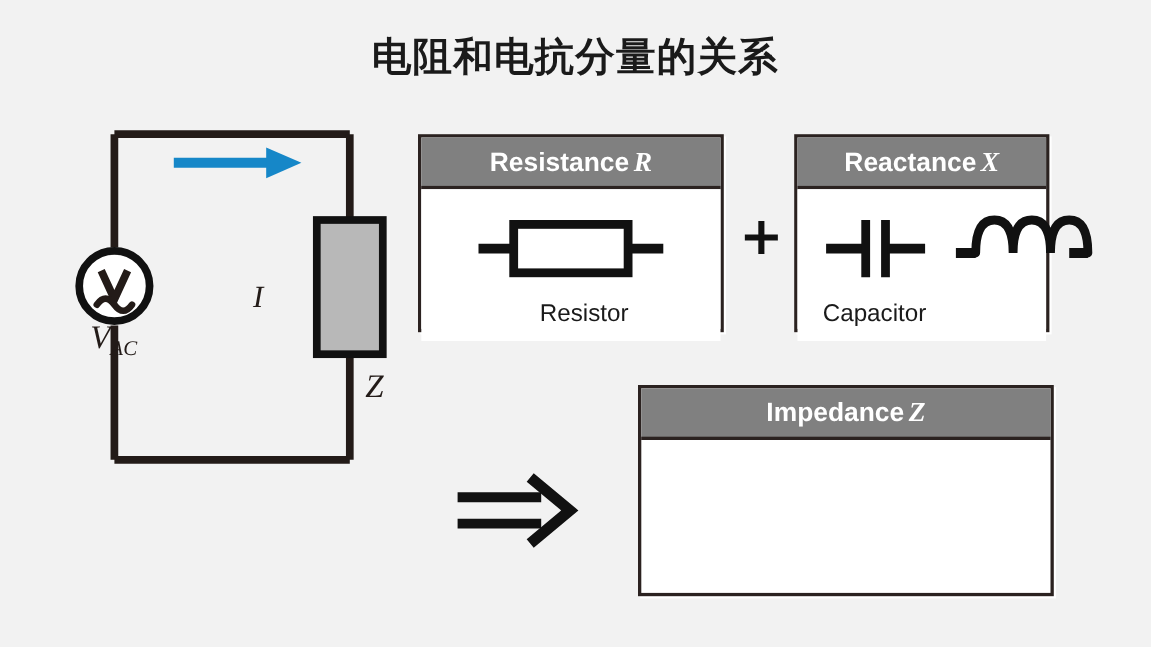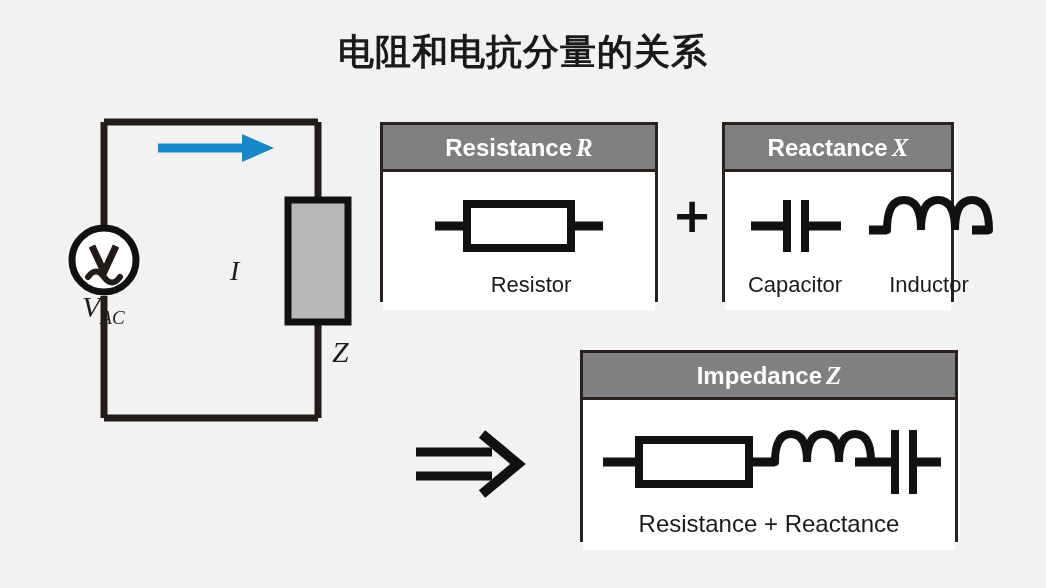--- a/index.html
+++ b/index.html
@@ -215,50 +215,28 @@
       <path d="M 80 48 L 114 48" stroke="#111111" stroke-width="9" fill="none"></path>
     </svg>
     <div class="sym-caption" style="left:2px;top:100px;width:136px;">Capacitor</div>
 
     <svg width="136" height="92" viewBox="0 0 136 92" style="position:absolute;left:136px;top:6px;">
       <path d="M 8 52 L 26 52" stroke="#111111" stroke-width="9" fill="none"></path>
       <path d="M 26 52 q 0 -30 17 -30 q 17 0 17 30 q 0 -30 17 -30 q 17 0 17 30
                q 0 -30 17 -30 q 17 0 17 30" stroke="#111111" stroke-width="8" fill="none" stroke-linecap="round"></path>
       <path d="M 111 52 L 128 52" stroke="#111111" stroke-width="9" fill="none"></path>
     </svg>
-    <div class="sym-caption" style="left:136px;top:100px;width:136px;">Inductor</div>
   </div>
 </div>
 
 <div id="implies-arrow">
   <svg width="120" height="80" viewBox="0 0 120 80">
     <path d="M 8 28 L 84 28" stroke="#111111" stroke-width="9" fill="none"></path>
     <path d="M 8 52 L 84 52" stroke="#111111" stroke-width="9" fill="none"></path>
     <path d="M 74 10 L 110 40 L 74 70" stroke="#111111" stroke-width="10" fill="none" stroke-linecap="butt" stroke-linejoin="miter"></path>
   </svg>
 </div>
 
 <div class="panel" id="panel-impedance">
   <div class="panel-header">
     <span>Impedance</span><span class="var">Z</span>
   </div>
-  <div class="panel-body" style="height:150px;">
-    <svg width="372" height="100" viewBox="0 0 372 100" style="position:absolute;left:0;top:8px;">
-
-      <path d="M 20 54 L 56 54" stroke="#111111" stroke-width="9" fill="none"></path>
-
-      <rect x="56" y="32" width="110" height="44" fill="#ffffff" stroke="#111111" stroke-width="8"></rect>
-
-      <path d="M 166 54 L 192 54" stroke="#111111" stroke-width="9" fill="none"></path>
-
-      <path d="M 192 54 q 0 -28 16 -28 q 16 0 16 28 q 0 -28 16 -28 q 16 0 16 28
-               q 0 -28 16 -28 q 16 0 16 28" stroke="#111111" stroke-width="8" fill="none" stroke-linecap="round"></path>
-
-      <path d="M 272 54 L 310 54" stroke="#111111" stroke-width="9" fill="none"></path>
-
-      <path d="M 312 22 L 312 86" stroke="#111111" stroke-width="8" fill="none"></path>
-      <path d="M 330 22 L 330 86" stroke="#111111" stroke-width="8" fill="none"></path>
-
-      <path d="M 332 54 L 358 54" stroke="#111111" stroke-width="9" fill="none"></path>
-    </svg>
-    <div class="sym-caption" style="left:0;top:110px;width:372px;font-size:24px;">Resistance + Reactance</div>
-  </div>
 </div>
 
 </body></html>

